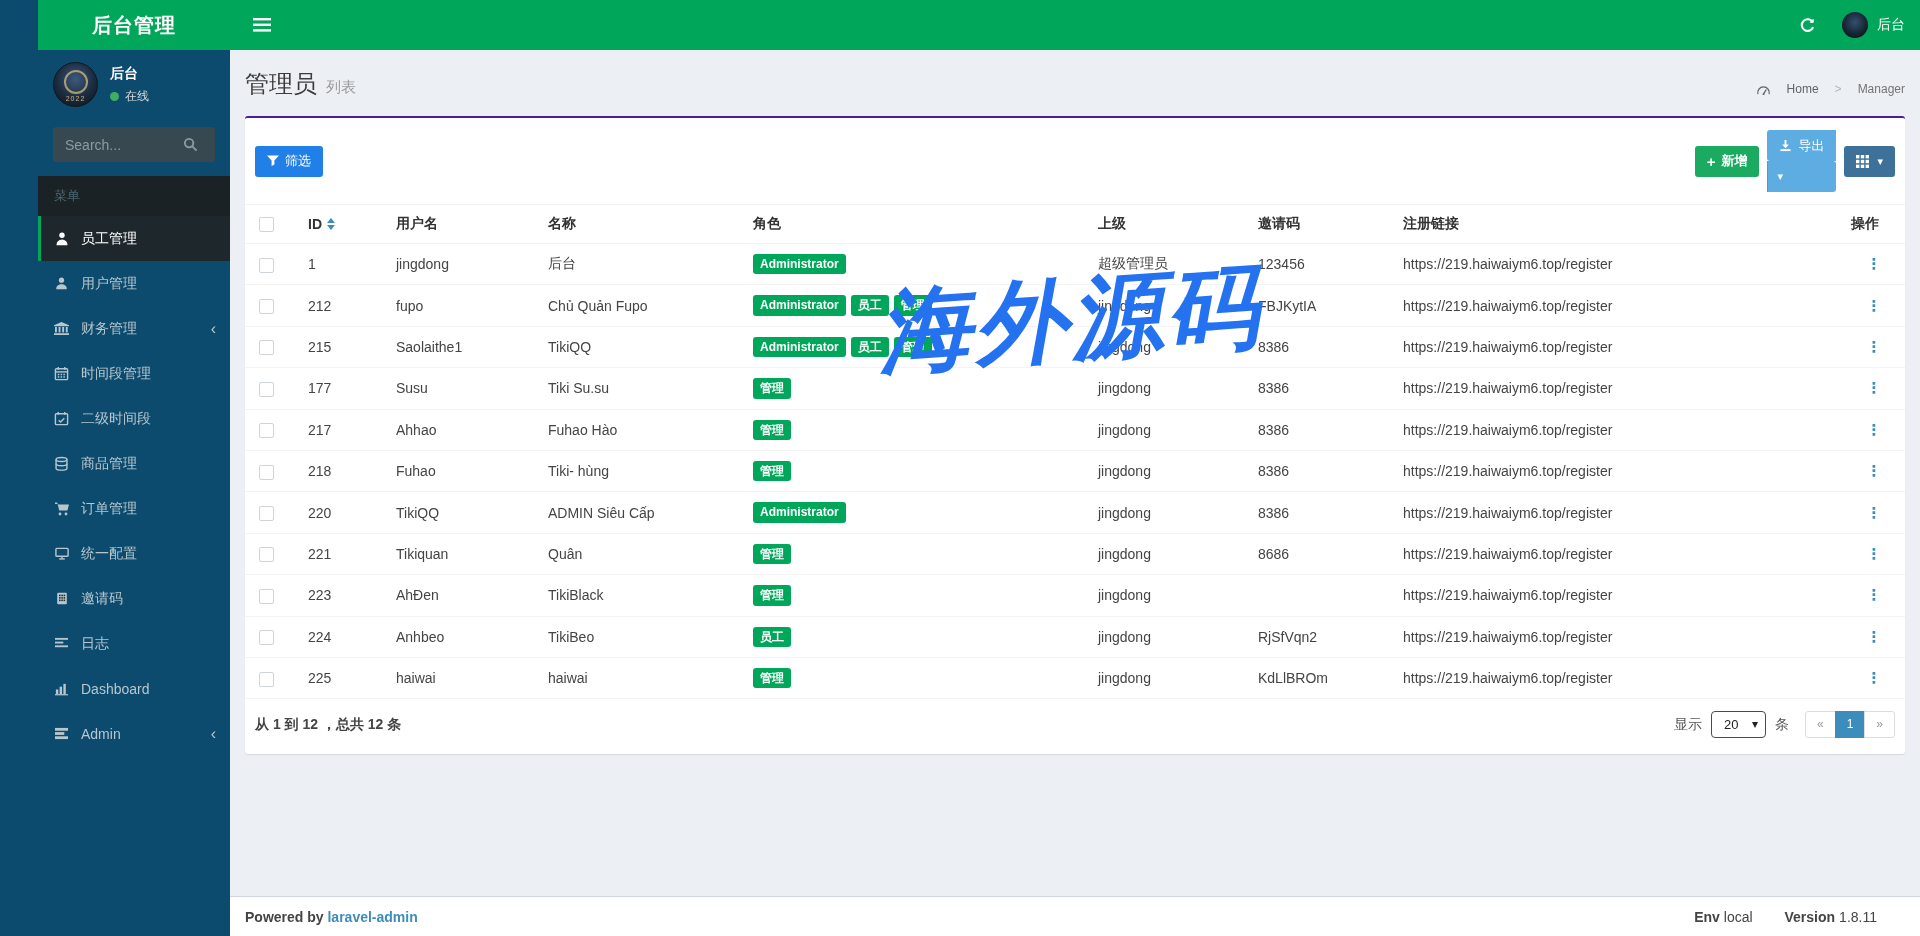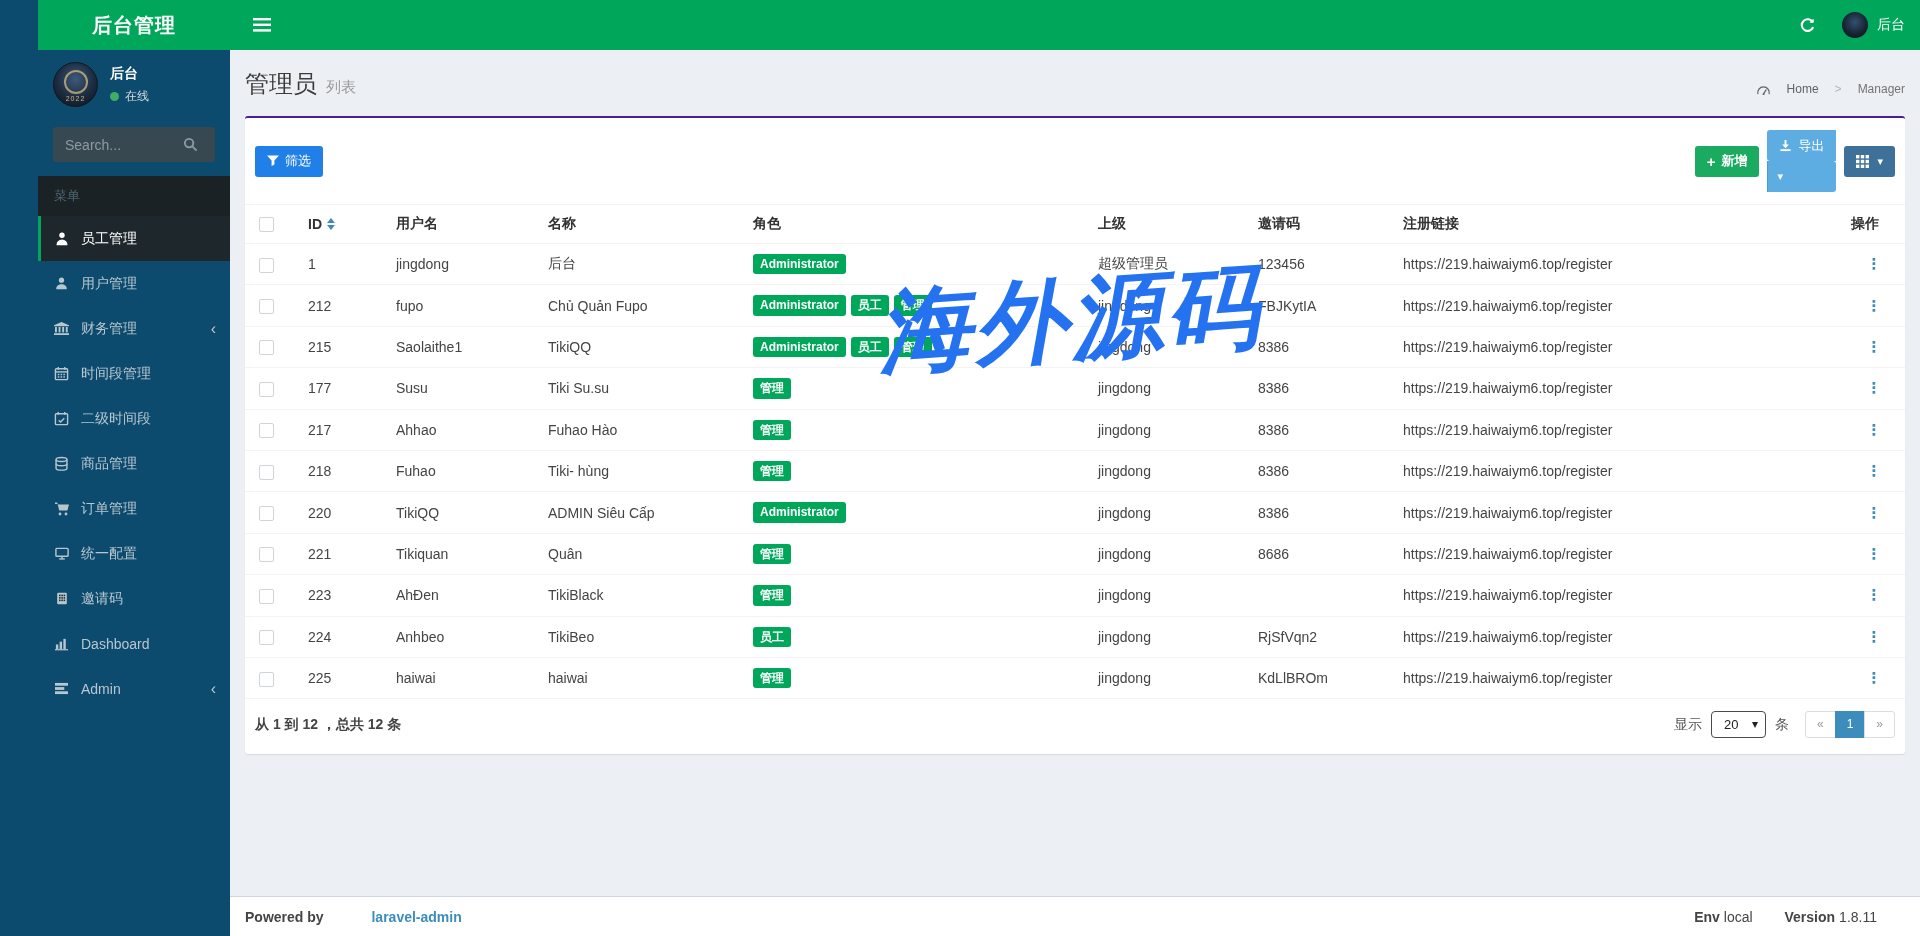--- a/index.html
+++ b/index.html
@@ -125,21 +125,21 @@
     position: absolute; left: 648px; top: 208px; z-index: 20; pointer-events: none;
     font-size: 92px; font-weight: bold; font-style: italic; color: #2472ef;
     letter-spacing: 4px; transform: rotate(-4deg); white-space: nowrap;
     font-family: "DejaVu Serif", serif;
   }
 
   .main-footer {
     flex: 0 0 40px; background: #fff; border-top: 1px solid #d2d6de;
     display: flex; justify-content: space-between; align-items: center; padding: 0 15px; font-size: 14px; color: #444;
   }
-  .main-footer a { color: #3c8dbc; text-decoration: none; font-weight: bold; cursor: pointer; margin-left: 44px; }
+  .main-footer a { color: #3c8dbc; text-decoration: none; font-weight: bold; cursor: pointer; }
   .main-footer .right span { margin-right: 14px; }
   .main-footer .right b { margin-right: 4px; }
   svg { display: block; }
 </style>
 </head>
 <body>
 
 <div class="wrapper">
 
   <aside class="sidebar">
@@ -272,20 +272,30 @@
                 <rect x="4.6" y="6.4" width="1.8" height="1.8"></rect>
                 <rect x="7.2" y="6.4" width="1.8" height="1.8"></rect>
                 <rect x="9.8" y="6.4" width="1.8" height="1.8"></rect>
                 <rect x="4.6" y="9.2" width="1.8" height="1.8"></rect>
                 <rect x="7.2" y="9.2" width="1.8" height="1.8"></rect>
                 <rect x="9.8" y="9.2" width="1.8" height="1.8"></rect>
               </g>
             </svg>
         </span>
         <span>邀请码</span>
+      </li>
+      <li>
+        <span class="mi">
+          <svg width="15" height="13" viewBox="0 0 16 14" fill="currentColor">
+              <rect x="1" y="1" width="14" height="2"></rect>
+              <rect x="1" y="5" width="9" height="2"></rect>
+              <rect x="1" y="9" width="14" height="2"></rect>
+            </svg>
+        </span>
+        <span>日志</span>
       </li>
       <li>
         <span class="mi">
           <svg width="15" height="14" viewBox="0 0 16 15" fill="currentColor">
               <rect x="2" y="8" width="2.6" height="5"></rect>
               <rect x="6" y="5" width="2.6" height="8"></rect>
               <rect x="10" y="2" width="2.6" height="11"></rect>
               <rect x="1" y="13" width="14" height="1.3"></rect>
             </svg>
         </span>

